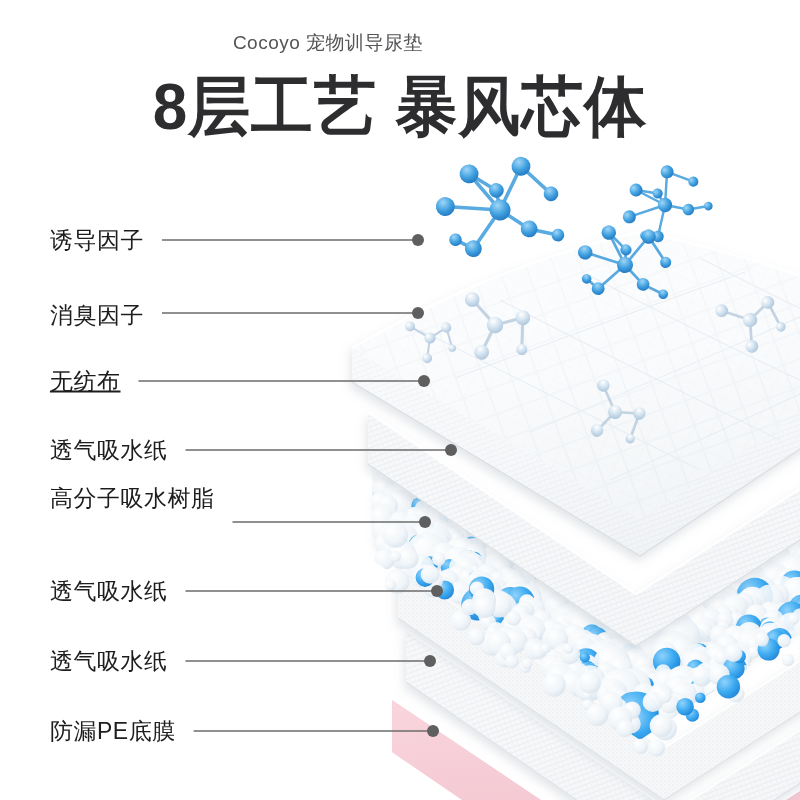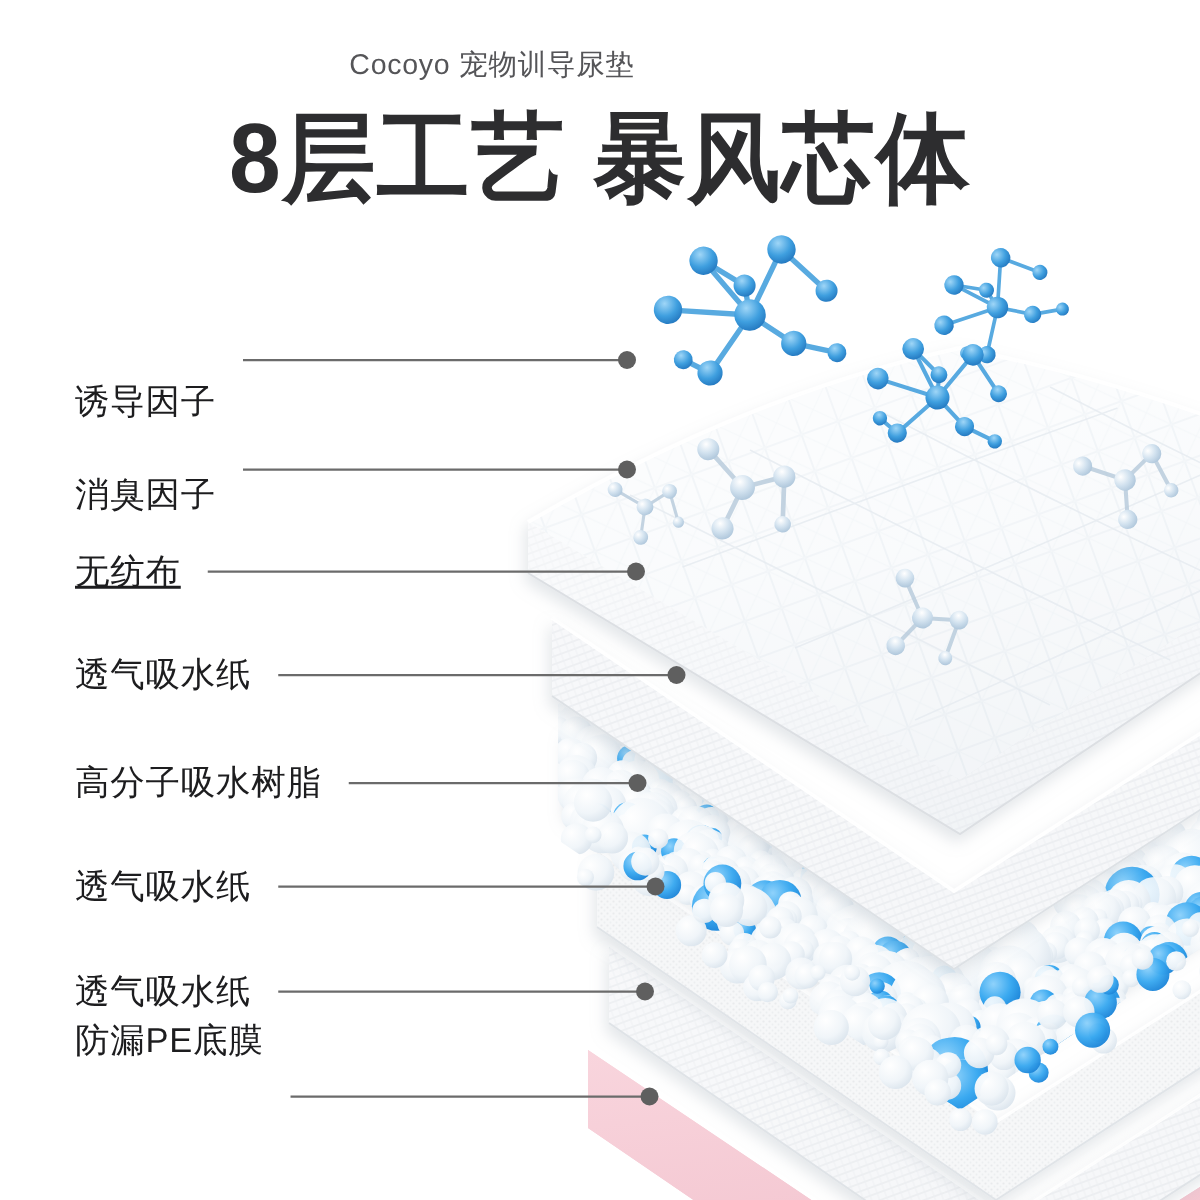--- a/index.html
+++ b/index.html
@@ -1012,23 +1012,23 @@
         <line x1="185.5" y1="591" x2="437" y2="591" stroke="#6b6b6b" stroke-width="1.5"></line>
         <circle cx="437" cy="591" r="6" fill="#5f5f5f"></circle>
         <line x1="185.5" y1="661" x2="430" y2="661" stroke="#6b6b6b" stroke-width="1.5"></line>
         <circle cx="430" cy="661" r="6" fill="#5f5f5f"></circle>
         <line x1="193.6875" y1="731" x2="433" y2="731" stroke="#6b6b6b" stroke-width="1.5"></line>
         <circle cx="433" cy="731" r="6" fill="#5f5f5f"></circle>
       </g>
   </svg>
 
   <div id="labels">
-      <div class="callout-label" style="top: 240px; margin-top: 28px;">诱导因子</div>
-      <div class="callout-label" style="top: 330px;">消臭因子</div>
+      <div class="callout-label" style="top: 240px;">诱导因子</div>
+      <div class="callout-label" style="top: 315px;">消臭因子</div>
       <div class="callout-label" style="top: 381px; text-decoration: underline;">无纺布</div>
       <div class="callout-label" style="top: 450px;">透气吸水纸</div>
-      <div class="callout-label" style="top: 522px;">高分子吸水树脂</div>
+      <div class="callout-label" style="top: 498px;">高分子吸水树脂</div>
       <div class="callout-label" style="top: 591px;">透气吸水纸</div>
       <div class="callout-label" style="top: 661px;">透气吸水纸</div>
-      <div class="callout-label" style="top: 694px; text-align: center;">防漏PE底膜</div>
+      <div class="callout-label" style="top: 731px; text-align: center;">防漏PE底膜</div>
     </div>
 
 </div>
 
 </body></html>

